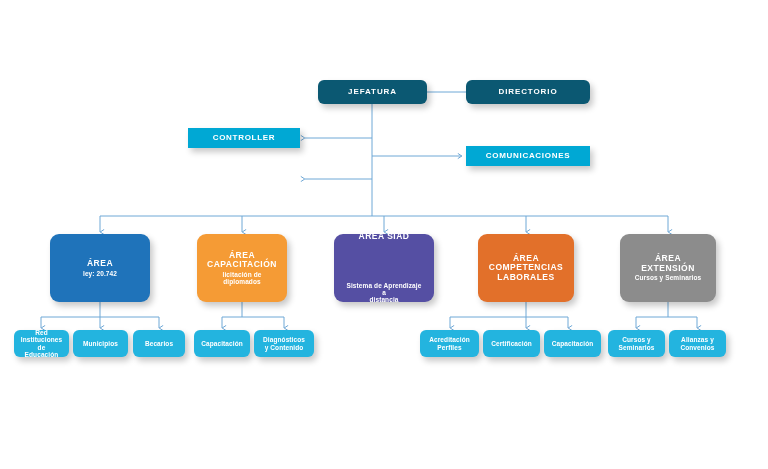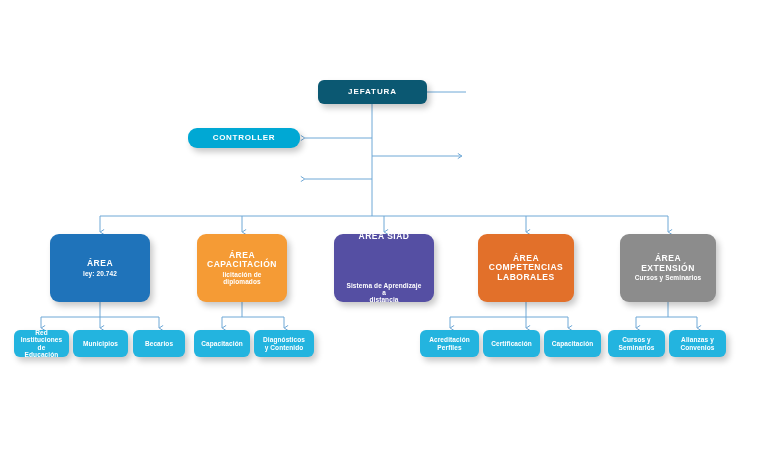--- a/index.html
+++ b/index.html
@@ -60,21 +60,21 @@
     background: #0b5872;
   }
   .tier-top .ttl {
     font-size: 8px;
     letter-spacing: 0.9px;
   }
 
   
   .tier-staff {
     background: #00a8d4;
-    border-radius: 9px;
+    border-radius: 0;
   }
   .tier-staff .ttl {
     font-size: 8px;
     letter-spacing: 0.7px;
   }
 
   
   .tier-area {
     border-radius: 9px;
   }
@@ -159,25 +159,31 @@
       <path d="M636,317 L697,317"></path>
       <path d="M636,317 L636,328" marker-end="url(#arrow-down)"></path>
       <path d="M697,317 L697,328" marker-end="url(#arrow-down)"></path>
     </g>
   </svg>
 
   <div class="node tier-top" style="left:318px; top:80px; width:109px; height:24px;">
     <div class="ttl">JEFATURA</div>
   </div>
 
+  <div class="node tier-top" style="left:466px; top:80px; width:124px; height:24px;">
+    <div class="ttl">DIRECTORIO</div>
+  </div>
 
   <div class="node tier-staff" style="left:188px; top:128px; width:112px; height:20px;">
     <div class="ttl">CONTROLLER</div>
   </div>
 
+  <div class="node tier-staff" style="left:466px; top:146px; width:124px; height:20px;">
+    <div class="ttl">COMUNICACIONES</div>
+  </div>
 
 
   <div class="node tier-area" style="left:50px; top:234px; width:100px; height:68px; background:#1f73ba;">
     <div class="ttl">ÁREA</div>
     <div class="sub">ley: 20.742</div>
   </div>
 
   <div class="node tier-area" style="left:197px; top:234px; width:90px; height:68px; background:#f59b35;">
     <div class="ttl">ÁREA</div>
     <div class="ttl">CAPACITACIÓN</div>

